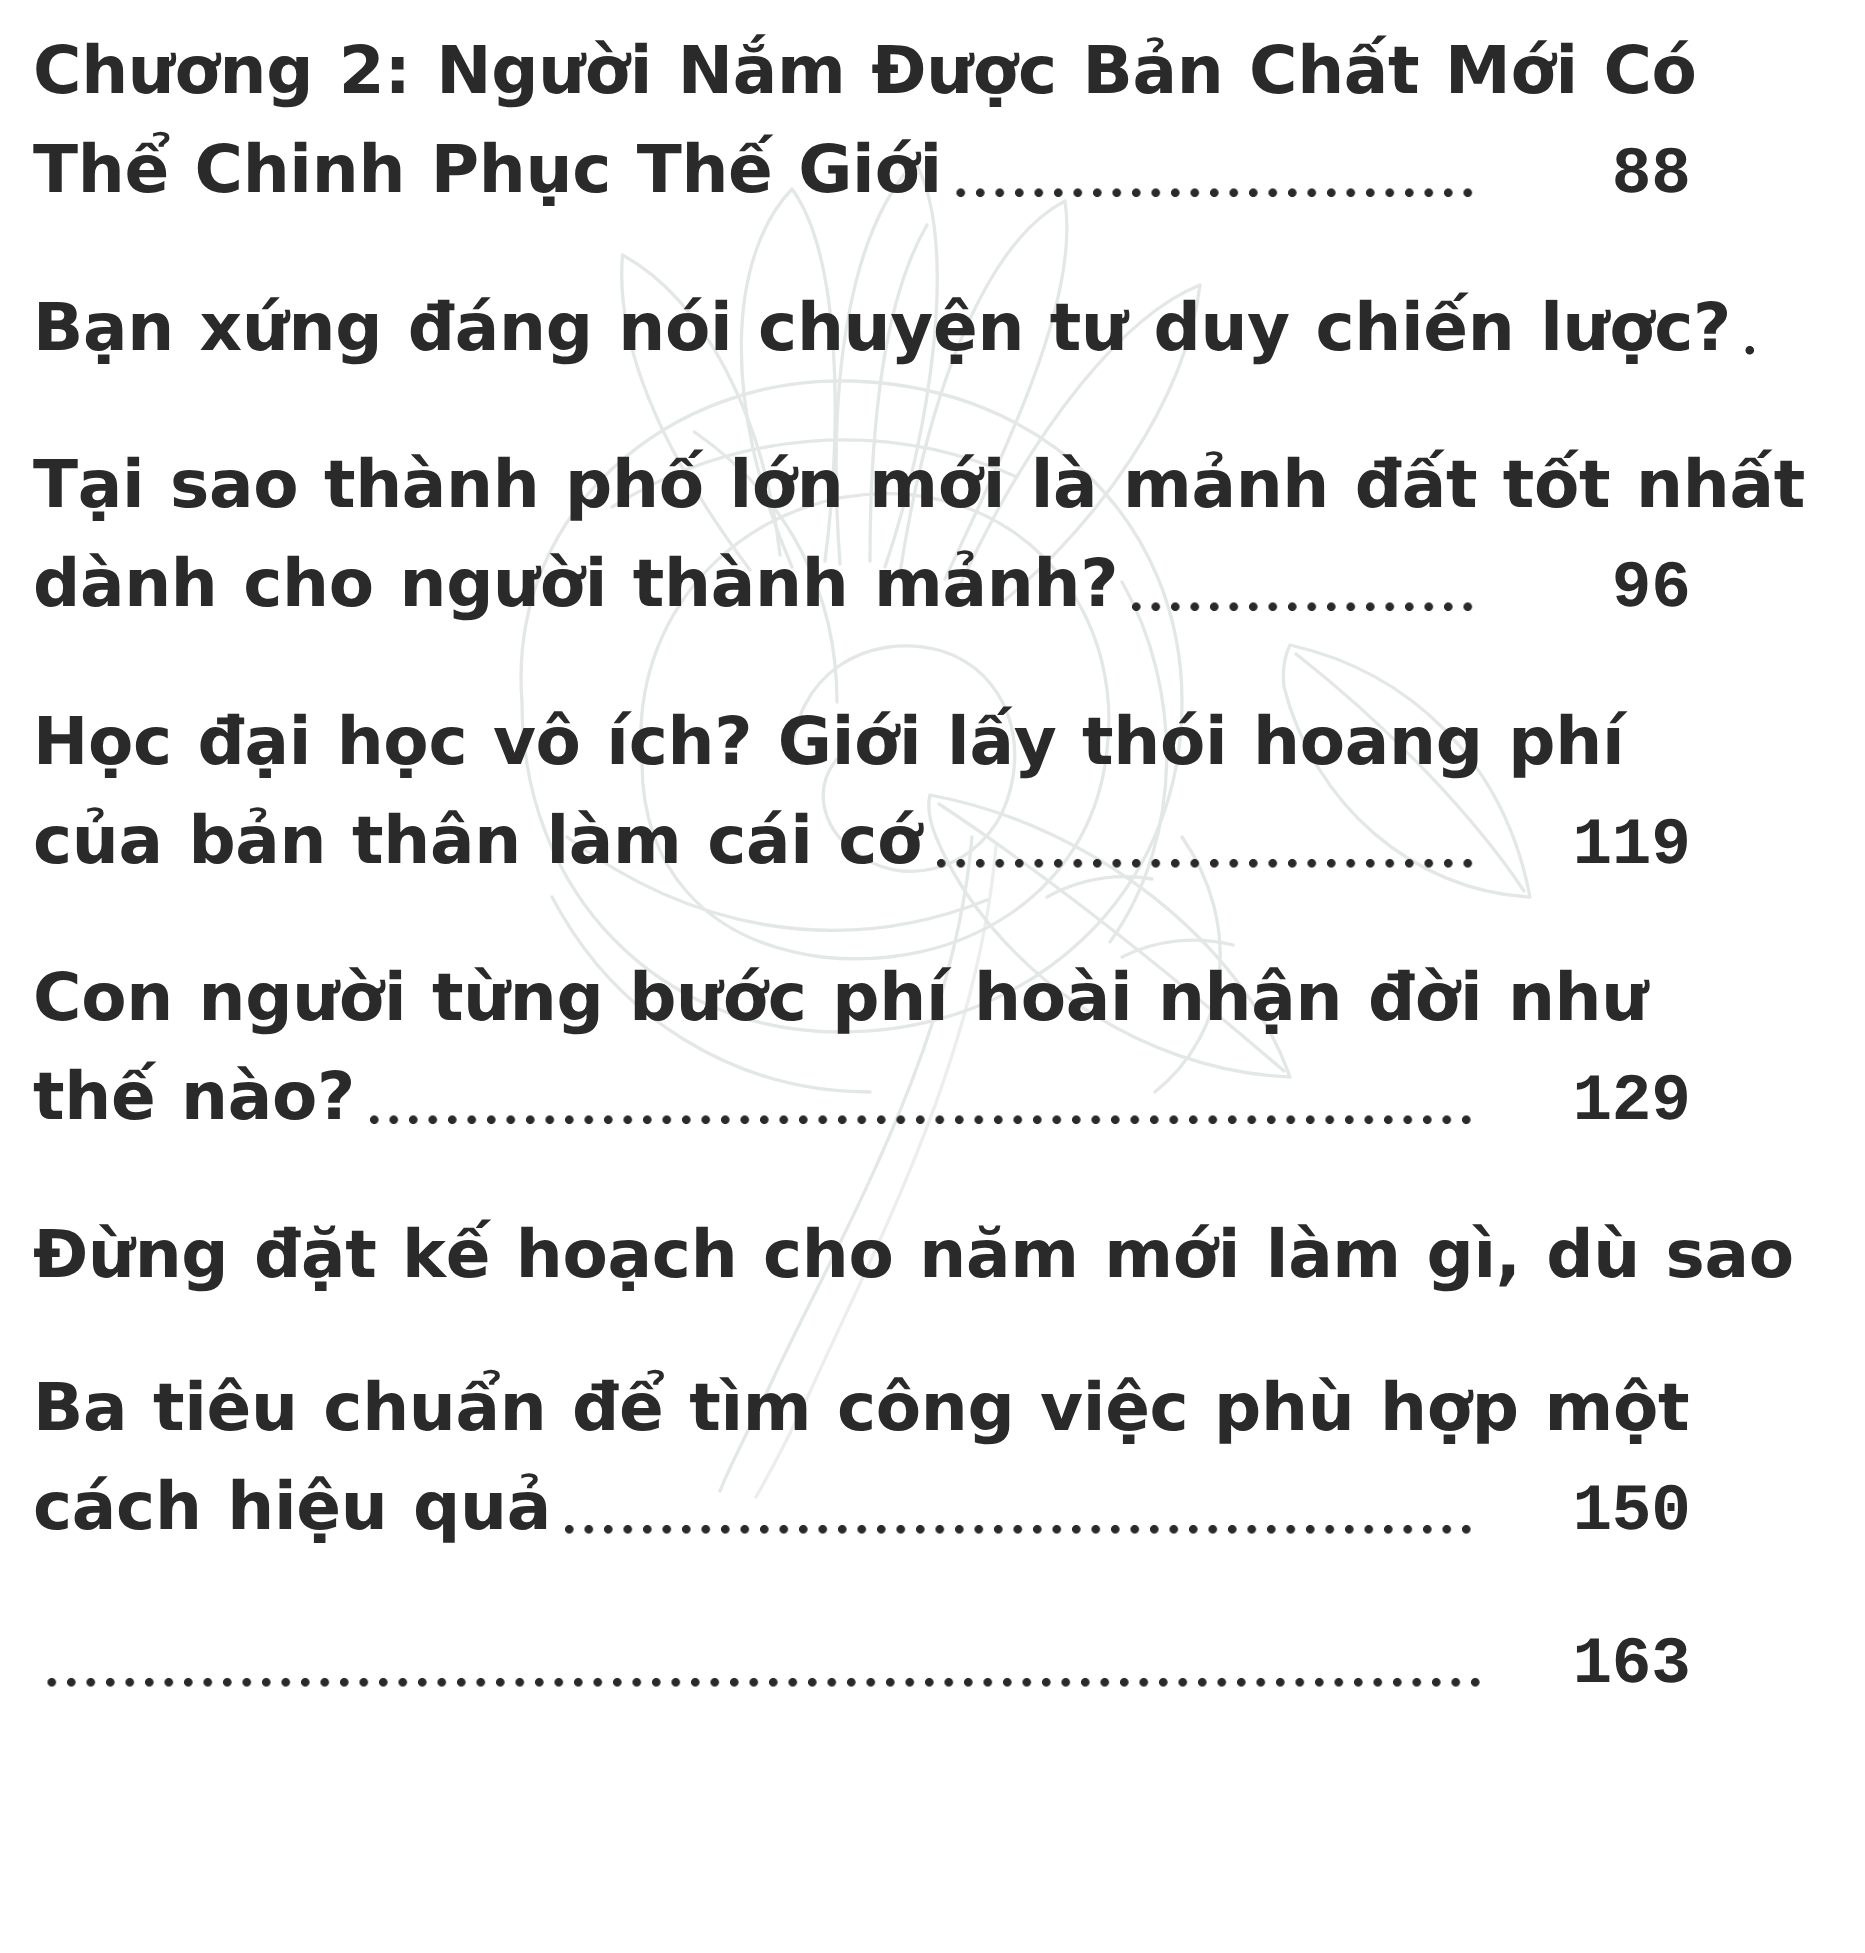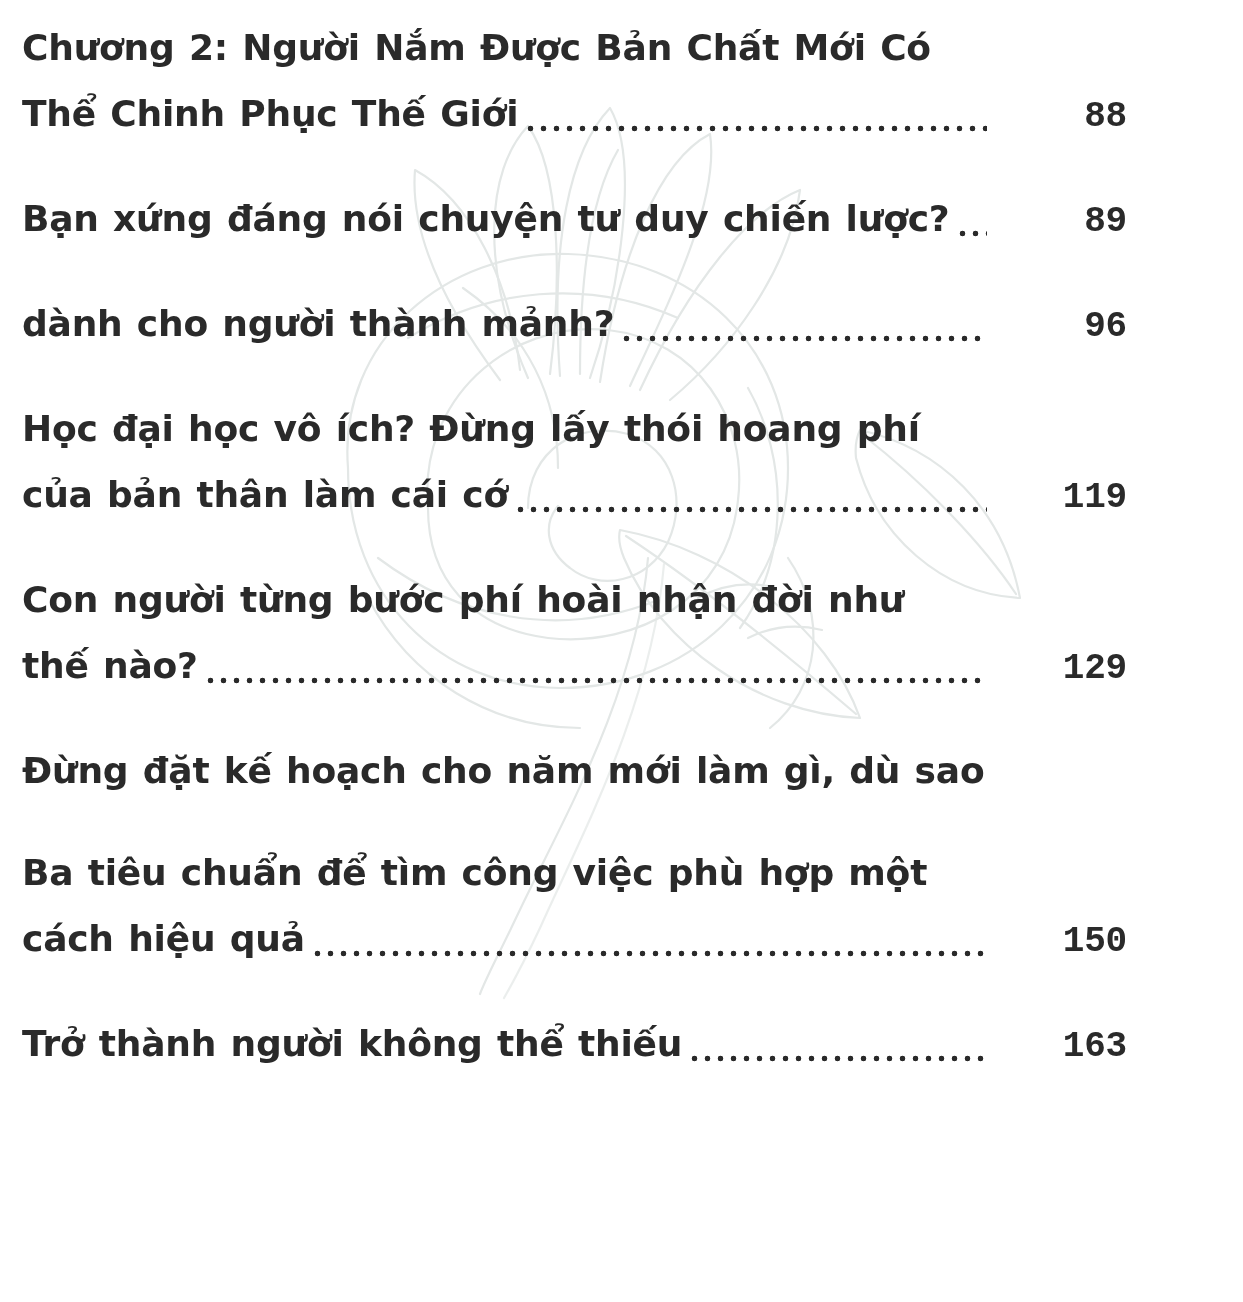--- a/index.html
+++ b/index.html
@@ -17,21 +17,21 @@
     top: 38px;
     width: 800px;
     height: 1000px;
     color: var(--watermark-color, #e3e7e6);
     pointer-events: none;
   }
   .toc {
     position: relative;
     padding: 15px 116px 0 22px;
     color: var(--text-color, #2a2a2a);
-    font-size: 36px;
+    font-size: 44px;
     font-weight: 700;
     line-height: 66px;
     letter-spacing: -0.2px;
     word-spacing: 2px;
   }
   .entry { margin-bottom: 36px; }
   .entry:last-child { margin-bottom: 0; }
   .line { white-space: nowrap; }
   .line.last { display: flex; align-items: baseline; }
   .line .text { flex: 0 0 auto; }
@@ -114,32 +114,33 @@
           <div class="line last">
             <span class="text">Bạn xứng đáng nói chuyện tư duy chiến lược?</span>
             <span class="dots"></span>
             <span class="page-num">89</span>
           </div>
         </div>
     </article>
 
     <article class="entry">
       <div class="lines">
+          <div class="line"><span class="text">Tại sao thành phố lớn mới là mảnh đất tốt nhất</span></div>
           <div class="line last">
             <span class="text">dành cho người thành mảnh?</span>
             <span class="dots"></span>
             <span class="page-num">96</span>
           </div>
         </div>
     </article>
 
 
     <article class="entry">
       <div class="lines">
-          <div class="line"><span class="text">Học đại học vô ích? Đừng lấy thói hoang phí</span></div>
+          <div class="line"><span class="text">Học đại học vô ích? Giới lấy thói hoang phí</span></div>
           <div class="line last">
             <span class="text">của bản thân làm cái cớ</span>
             <span class="dots"></span>
             <span class="page-num">119</span>
           </div>
         </div>
     </article>
 
     <article class="entry">
       <div class="lines">
@@ -165,21 +166,20 @@
             <span class="text">cách hiệu quả</span>
             <span class="dots"></span>
             <span class="page-num">150</span>
           </div>
         </div>
     </article>
 
     <article class="entry">
       <div class="lines">
           <div class="line last">
-            <span class="text">Trở thành người không thể thiếu</span>
             <span class="dots"></span>
             <span class="page-num">163</span>
           </div>
         </div>
     </article>
   </section>
 
 </main>
 
 </body></html>

